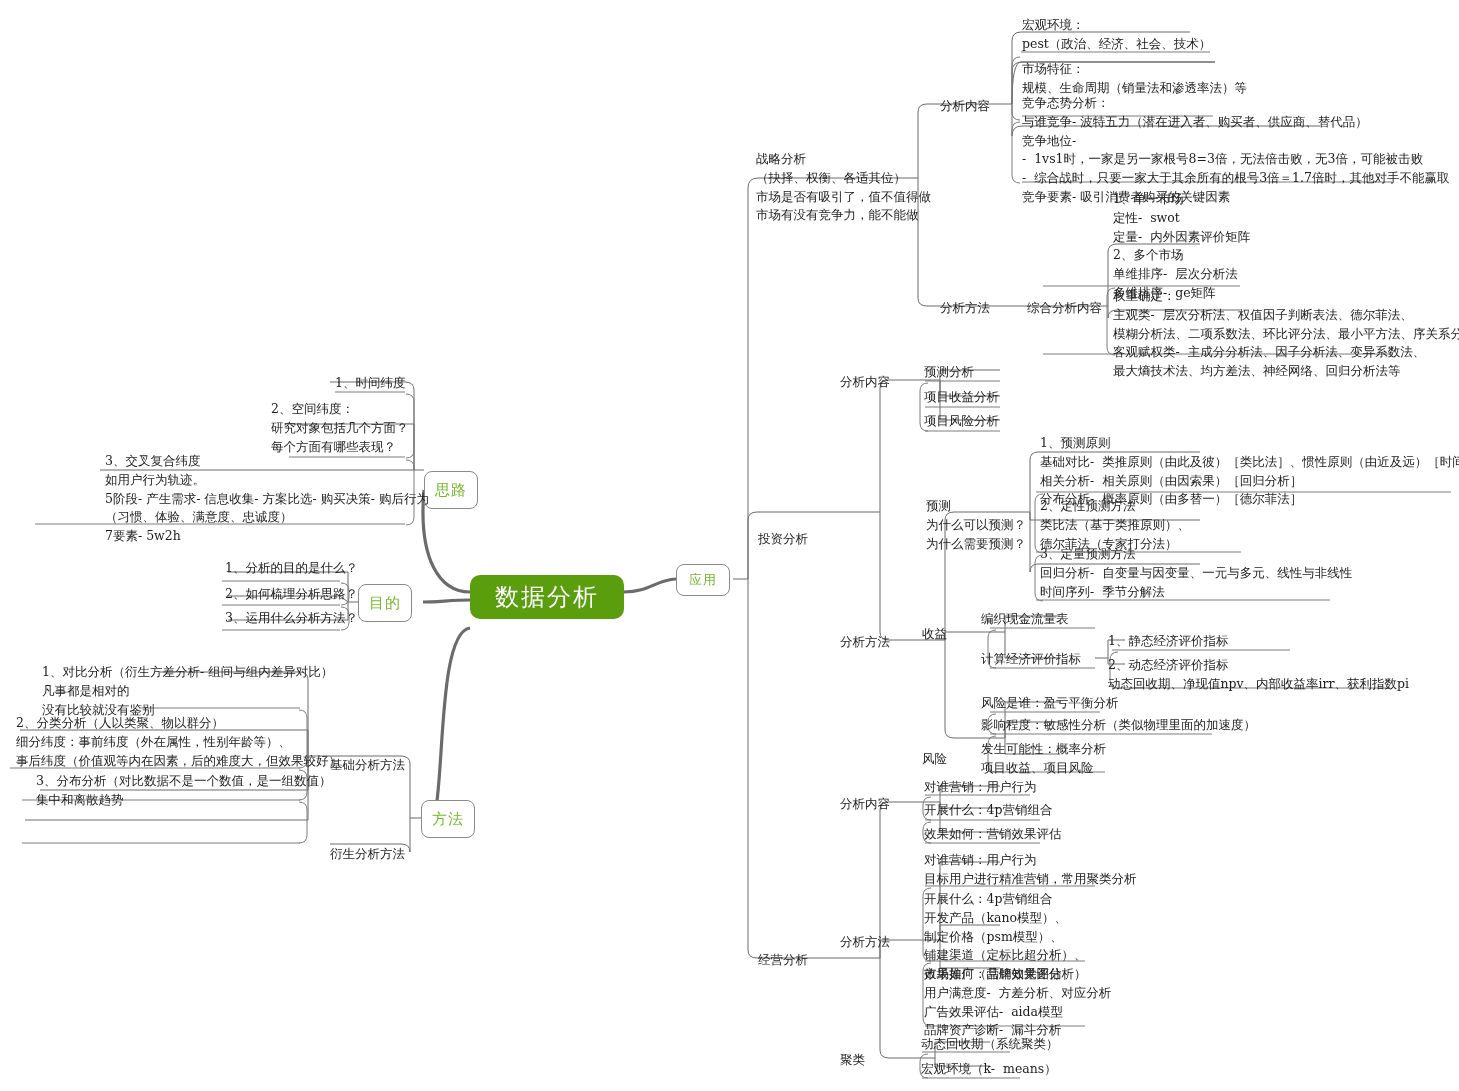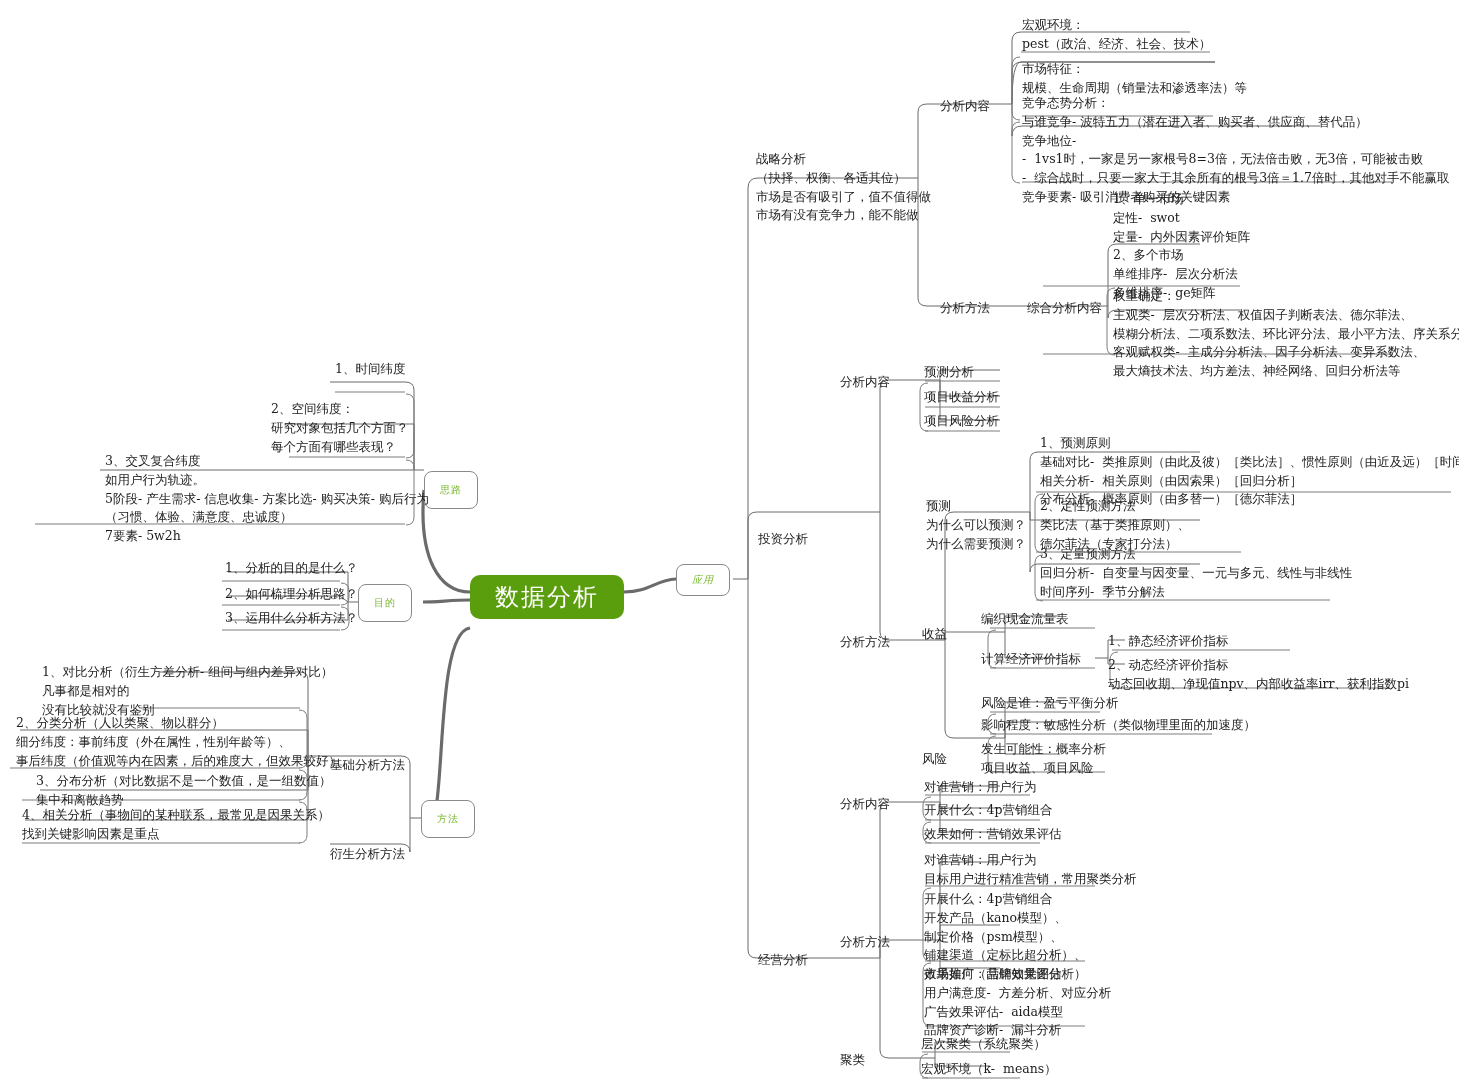--- a/index.html
+++ b/index.html
@@ -28,23 +28,23 @@
     box-shadow:0 0 0 0 rgba(0,0,0,0);
   }
   
   .lvl1{
     position:absolute;
     border:1px solid #8a8a8a;
     border-radius:8px;
     background:#ffffff;
     color:#76b82a;
     display:flex;align-items:center;justify-content:center;
-    font-size:10px;letter-spacing:1px;
+    font-size:15px;letter-spacing:1px;
   }
-  .lvl1.small{font-size:10px;font-style:italic;}
+  .lvl1.small{font-size:13px;}
 </style>
 </head>
 <body>
 
 <div id="canvas">
 
   <svg id="wires" viewBox="0 0 1459 1091">
     <g fill="none" stroke="#6b6b6b" stroke-width="1">
 
       <path d="M624,592 C650,592 655,580 676,579" stroke="#6b6b6b" stroke-width="3.2"></path>
@@ -219,21 +219,21 @@
   <div class="lvl1" style="left:358px;top:584px;width:52px;height:36px;">
     <span>目的</span>
   </div>
   <div class="lvl1" style="left:421px;top:800px;width:52px;height:36px;">
     <span>方法</span>
   </div>
   <div class="lvl1 small" style="left:676px;top:564px;width:52px;height:30px;">
     <span>应用</span>
   </div>
 
-  <div class="node txt" style="left:335px;top:360px;">1、时间纬度</div>
+  <div class="node txt" style="left:335px;top:374px;">1、时间纬度</div>
   <div class="node txt" style="left:271px;top:400px;">2、空间纬度：
 研究对象包括几个方面？
 每个方面有哪些表现？</div>
   <div class="node txt" style="left:105px;top:452px;">3、交叉复合纬度
 如用户行为轨迹。
 5阶段- 产生需求- 信息收集- 方案比选- 购买决策- 购后行为
 （习惯、体验、满意度、忠诚度）
 7要素- 5w2h</div>
 
   <div class="node txt" style="left:225px;top:559px;">1、分析的目的是什么？</div>
@@ -244,22 +244,20 @@
   <div class="node txt" style="left:330px;top:845px;">衍生分析方法</div>
 
   <div class="node txt" style="left:42px;top:663px;">1、对比分析（衍生方差分析- 组间与组内差异对比）
 凡事都是相对的
 没有比较就没有鉴别</div>
   <div class="node txt" style="left:16px;top:714px;">2、分类分析（人以类聚、物以群分）
 细分纬度：事前纬度（外在属性，性别年龄等）、
 事后纬度（价值观等内在因素，后的难度大，但效果较好）</div>
   <div class="node txt" style="left:36px;top:772px;">3、分布分析（对比数据不是一个数值，是一组数值）
 集中和离散趋势</div>
-  <div class="node txt" style="left:22px;top:806px;">4、相关分析（事物间的某种联系，最常见是因果关系）
-找到关键影响因素是重点</div>
 
   <div class="node txt" style="left:756px;top:150px;">战略分析
 （抉择、权衡、各适其位）
 市场是否有吸引了，值不值得做
 市场有没有竞争力，能不能做</div>
   <div class="node txt" style="left:758px;top:505px;margin-top:25px;">投资分析</div>
   <div class="node txt" style="left:758px;top:951px;">经营分析</div>
 
   <div class="node txt" style="left:940px;top:97px;">分析内容</div>
   <div class="node txt" style="left:940px;top:299px;">分析方法</div>
@@ -335,16 +333,16 @@
   <div class="node txt" style="left:924px;top:890px;">开展什么：4p营销组合
 开发产品（kano模型）、
 制定价格（psm模型）、
 铺建渠道（定标比超分析）、
 市场推广（品牌知觉图分析）</div>
   <div class="node txt" style="left:924px;top:965px;">效果如何：营销效果评估
 用户满意度-  方差分析、对应分析
 广告效果评估-  aida模型
 品牌资产诊断-  漏斗分析</div>
 
-  <div class="node txt" style="left:921px;top:1035px;">层次聚类（系统聚类）</div>
+  <div class="node txt" style="left:921px;top:1035px;">动态回收期（系统聚类）</div>
   <div class="node txt" style="left:921px;top:1060px;">宏观环境（k-  means）</div>
 
 </div>
 
 </body></html>

